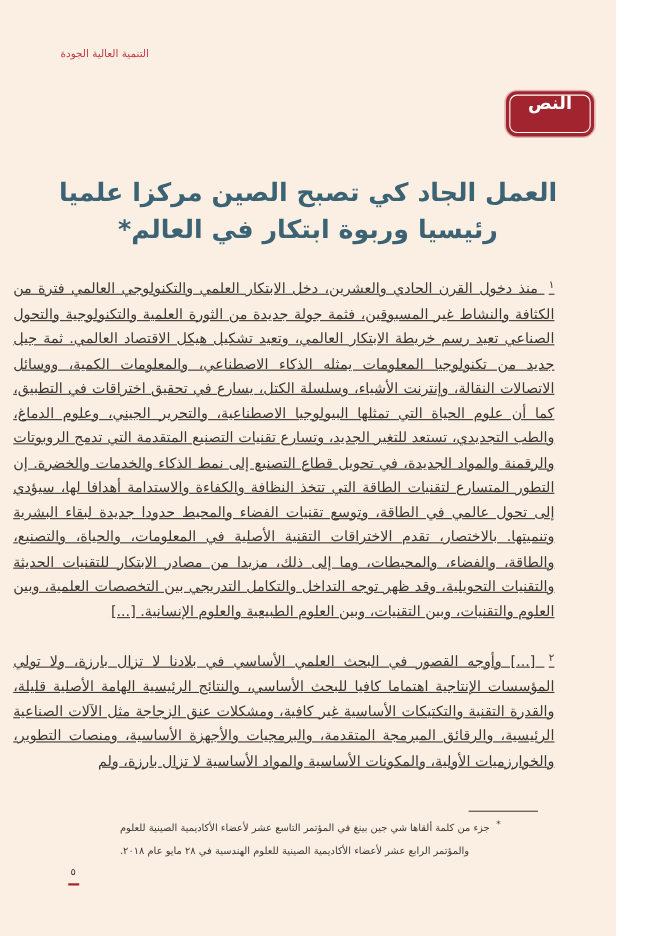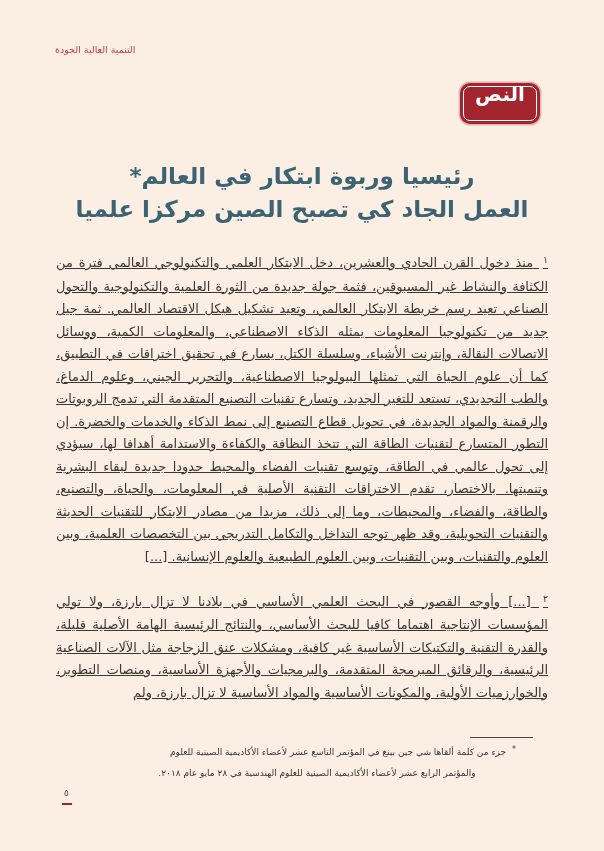--- a/index.html
+++ b/index.html
@@ -1,19 +1,19 @@
 <!DOCTYPE html>
 <html lang="ar" style="--bg: #FBEEE3; --accent-red: #A2242F; --header-red: #C23B47; --title-teal: #3C6374; --body-ink: #3B3733; --rule-ink: #4A4440;"><head>
 <meta charset="utf-8">
 <style>
   html,body{margin:0;padding:0;}
   body{font-family:"DejaVu Sans",sans-serif;}
   .page{
     position:relative;
-    width:604px;height:851px;
+    width:560px;height:851px;
     background:var(--bg,#FBEEE3);
     overflow:hidden;
   }
   .running-head{
     position:absolute;top:44px;left:55px;
     font-size:9.5px;color:var(--header-red,#C23B47);
     letter-spacing:0;
   }
   .badge{
     position:absolute;left:460px;top:83px;width:80px;height:41px;
@@ -22,21 +22,21 @@
     box-shadow:0 0 0 1.5px rgba(162,36,47,0.28);
   }
   .badge-frame{
     position:absolute;inset:3px;
     border:1px solid #ffffff;
     border-radius:7px;
   }
   .badge-label{
     position:absolute;inset:0;
     display:flex;align-items:center;justify-content:center;
-    color:#ffffff;font-size:20px;font-weight:bold;
+    color:#ffffff;font-size:16px;font-weight:bold;
     padding-bottom:20px;
   }
   .title{
     position:absolute;top:160px;left:30px;right:30px;
     text-align:center;
     color:var(--title-teal,#3C6374);
     font-size:23px;font-weight:bold;line-height:33px;
   }
   .body-text{
     position:absolute;top:252px;right:56px;width:492px;
@@ -49,21 +49,21 @@
     font-size:9.5px;position:relative;top:-4px;margin-left:4px;
   }
   .fn-rule{
     position:absolute;top:737px;right:71px;width:63px;height:1px;
     background:var(--rule-ink,#4A4440);
   }
   .footnote{
     position:absolute;top:742px;right:71px;width:380px;
     color:var(--body-ink,#3B3733);
     font-size:9px;line-height:21px;
-    text-align:center;
+    text-align:left;
     padding-right:52px;text-indent:-52px;
     box-sizing:border-box;
   }
   .fn-marker{
     font-size:8px;position:relative;top:-3px;margin-left:3px;
   }
   .pageno{
     position:absolute;left:64px;top:788px;
     font-size:9px;color:var(--body-ink,#3B3733);
   }
@@ -78,22 +78,22 @@
 <div class="page">
 
   <div class="running-head" dir="rtl">التنمية العالية الجودة</div>
 
   <div class="badge">
     <div class="badge-frame"></div>
     <span class="badge-label" dir="rtl">النص</span>
   </div>
 
   <div class="title" dir="rtl">
+    <div>العمل الجاد كي تصبح الصين مركزا علميا</div>
     <div>رئيسيا وربوة ابتكار في العالم*</div>
-    <div>العمل الجاد كي تصبح الصين مركزا علميا</div>
   </div>
 
   <div class="body-text" dir="rtl">
     <p class="para">
       <span class="pmark">١</span>
       <span class="ptext">منذ دخول القرن الحادي والعشرين، دخل الابتكار العلمي والتكنولوجي العالمي فترة من الكثافة والنشاط غير المسبوقين، فثمة جولة جديدة من الثورة العلمية والتكنولوجية والتحول الصناعي تعيد رسم خريطة الابتكار العالمي، وتعيد تشكيل هيكل الاقتصاد العالمي. ثمة جيل جديد من تكنولوجيا المعلومات يمثله الذكاء الاصطناعي، والمعلومات الكمية، ووسائل الاتصالات النقالة، وإنترنت الأشياء، وسلسلة الكتل، يسارع في تحقيق اختراقات في التطبيق، كما أن علوم الحياة التي تمثلها البيولوجيا الاصطناعية، والتحرير الجيني، وعلوم الدماغ، والطب التجديدي، تستعد للتغير الجديد، وتسارع تقنيات التصنيع المتقدمة التي تدمج الروبوتات والرقمنة والمواد الجديدة، في تحويل قطاع التصنيع إلى نمط الذكاء والخدمات والخضرة. إن التطور المتسارع لتقنيات الطاقة التي تتخذ النظافة والكفاءة والاستدامة أهدافا لها، سيؤدي إلى تحول عالمي في الطاقة، وتوسع تقنيات الفضاء والمحيط حدودا جديدة لبقاء البشرية وتنميتها. بالاختصار، تقدم الاختراقات التقنية الأصلية في المعلومات، والحياة، والتصنيع، والطاقة، والفضاء، والمحيطات، وما إلى ذلك، مزيدا من مصادر الابتكار للتقنيات الحديثة والتقنيات التحويلية، وقد ظهر توجه التداخل والتكامل التدريجي بين التخصصات العلمية، وبين العلوم والتقنيات، وبين التقنيات، وبين العلوم الطبيعية والعلوم الإنسانية. [...]</span>
     </p>
     <p class="para">
       <span class="pmark">٢</span>
       <span class="ptext">[...] وأوجه القصور في البحث العلمي الأساسي في بلادنا لا تزال بارزة، ولا تولي المؤسسات الإنتاجية اهتماما كافيا للبحث الأساسي، والنتائج الرئيسية الهامة الأصلية قليلة، والقدرة التقنية والتكتيكات الأساسية غير كافية، ومشكلات عنق الزجاجة مثل الآلات الصناعية الرئيسية، والرقائق المبرمجة المتقدمة، والبرمجيات والأجهزة الأساسية، ومنصات التطوير، والخوارزميات الأولية، والمكونات الأساسية والمواد الأساسية لا تزال بارزة، ولم</span>

